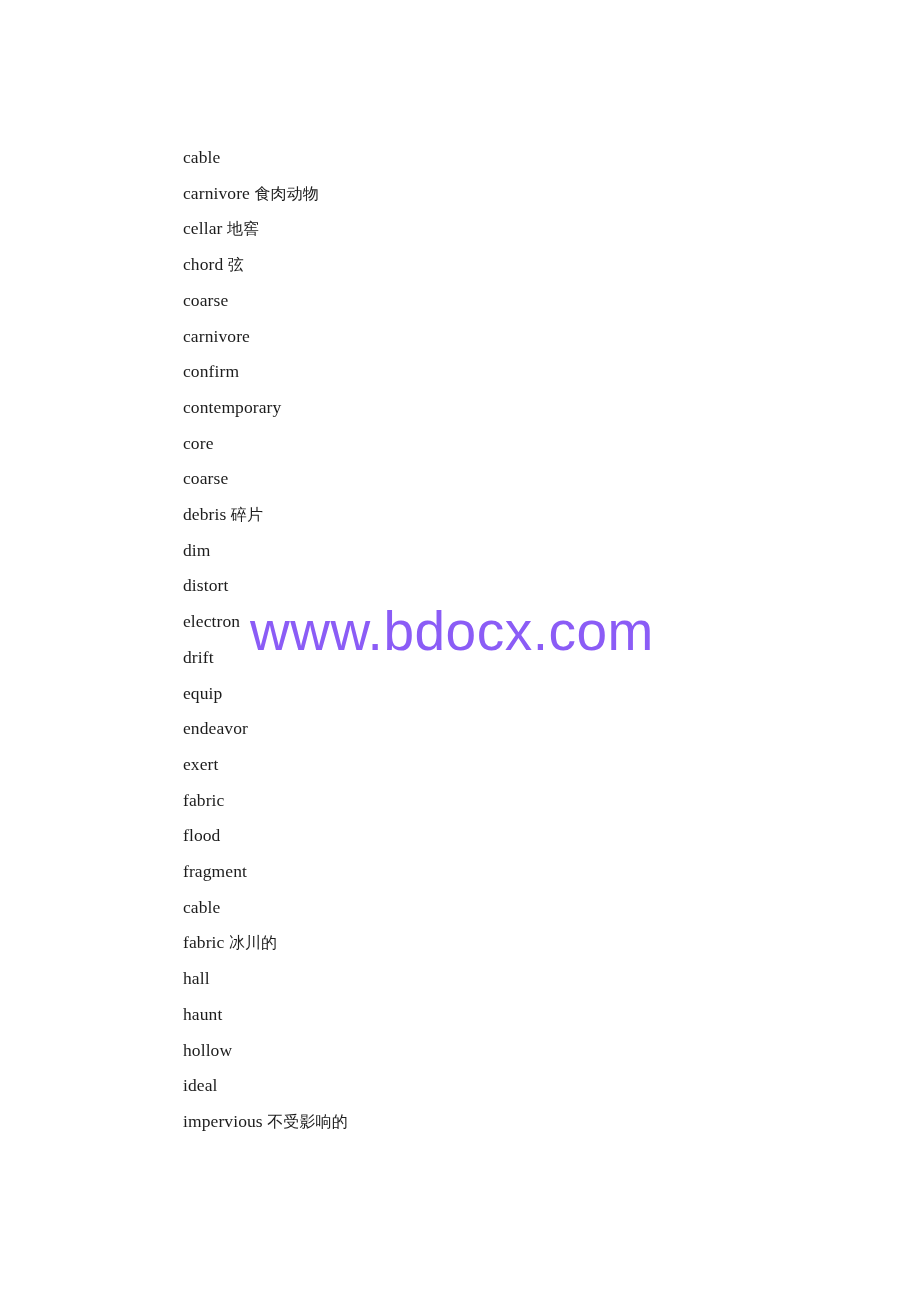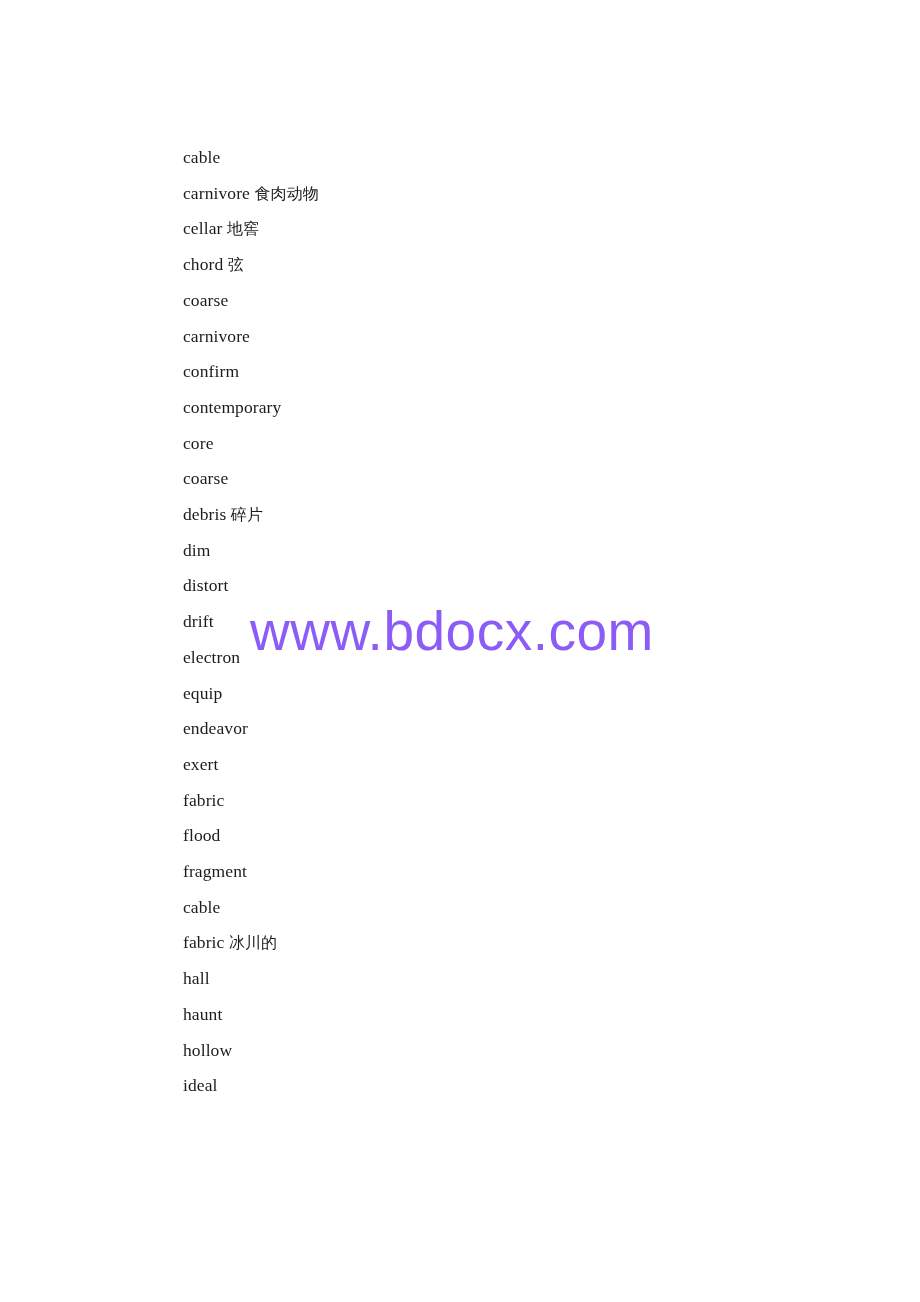--- a/index.html
+++ b/index.html
@@ -71,29 +71,30 @@
       <div class="vocab-line"><span>chord</span> <span class="gloss">弦</span></div>
       <div class="vocab-line"><span>coarse</span></div>
       <div class="vocab-line"><span>carnivore</span></div>
       <div class="vocab-line"><span>confirm</span></div>
       <div class="vocab-line"><span>contemporary</span></div>
       <div class="vocab-line"><span>core</span></div>
       <div class="vocab-line"><span>coarse</span></div>
       <div class="vocab-line"><span>debris</span> <span class="gloss">碎片</span></div>
       <div class="vocab-line"><span>dim</span></div>
       <div class="vocab-line"><span>distort</span></div>
+      <div class="vocab-line"><span>electron</span></div>
       <div class="vocab-line"><span>drift</span></div>
-      <div class="vocab-line"><span>electron</span></div>
       <div class="vocab-line"><span>equip</span></div>
       <div class="vocab-line"><span>endeavor</span></div>
       <div class="vocab-line"><span>exert</span></div>
       <div class="vocab-line"><span>fabric</span></div>
       <div class="vocab-line"><span>flood</span></div>
       <div class="vocab-line"><span>fragment</span></div>
       <div class="vocab-line"><span>cable</span></div>
       <div class="vocab-line"><span>fabric</span> <span class="gloss">冰川的</span></div>
       <div class="vocab-line"><span>hall</span></div>
       <div class="vocab-line"><span>haunt</span></div>
       <div class="vocab-line"><span>hollow</span></div>
       <div class="vocab-line"><span>ideal</span></div>
+      <div class="vocab-line"><span>impervious</span> <span class="gloss">不受影响的</span></div>
     </div>
 
 </div>
 
 </body></html>

